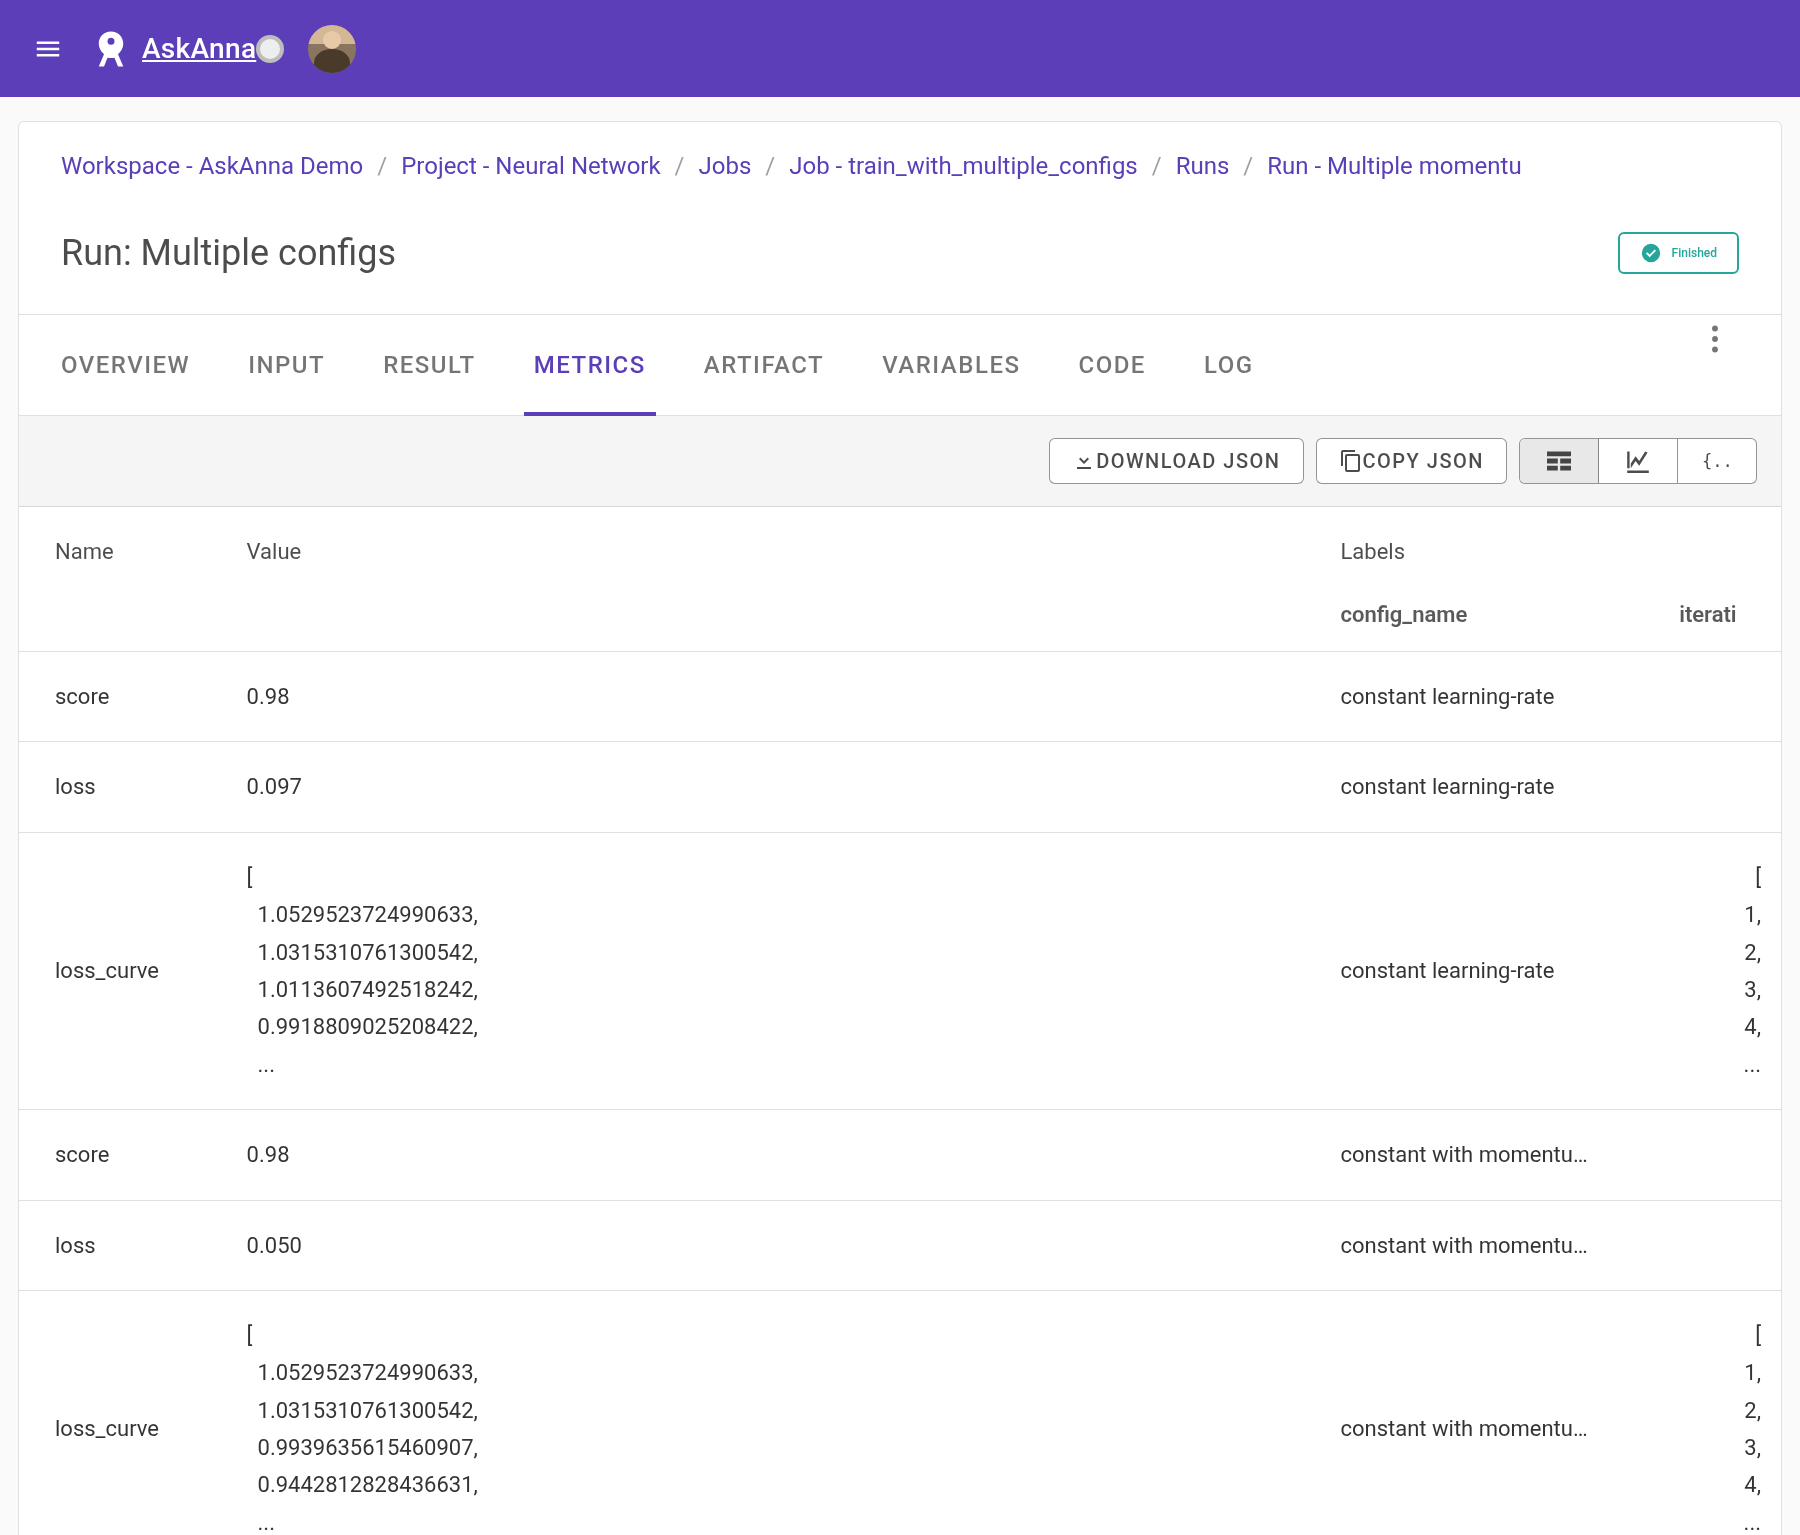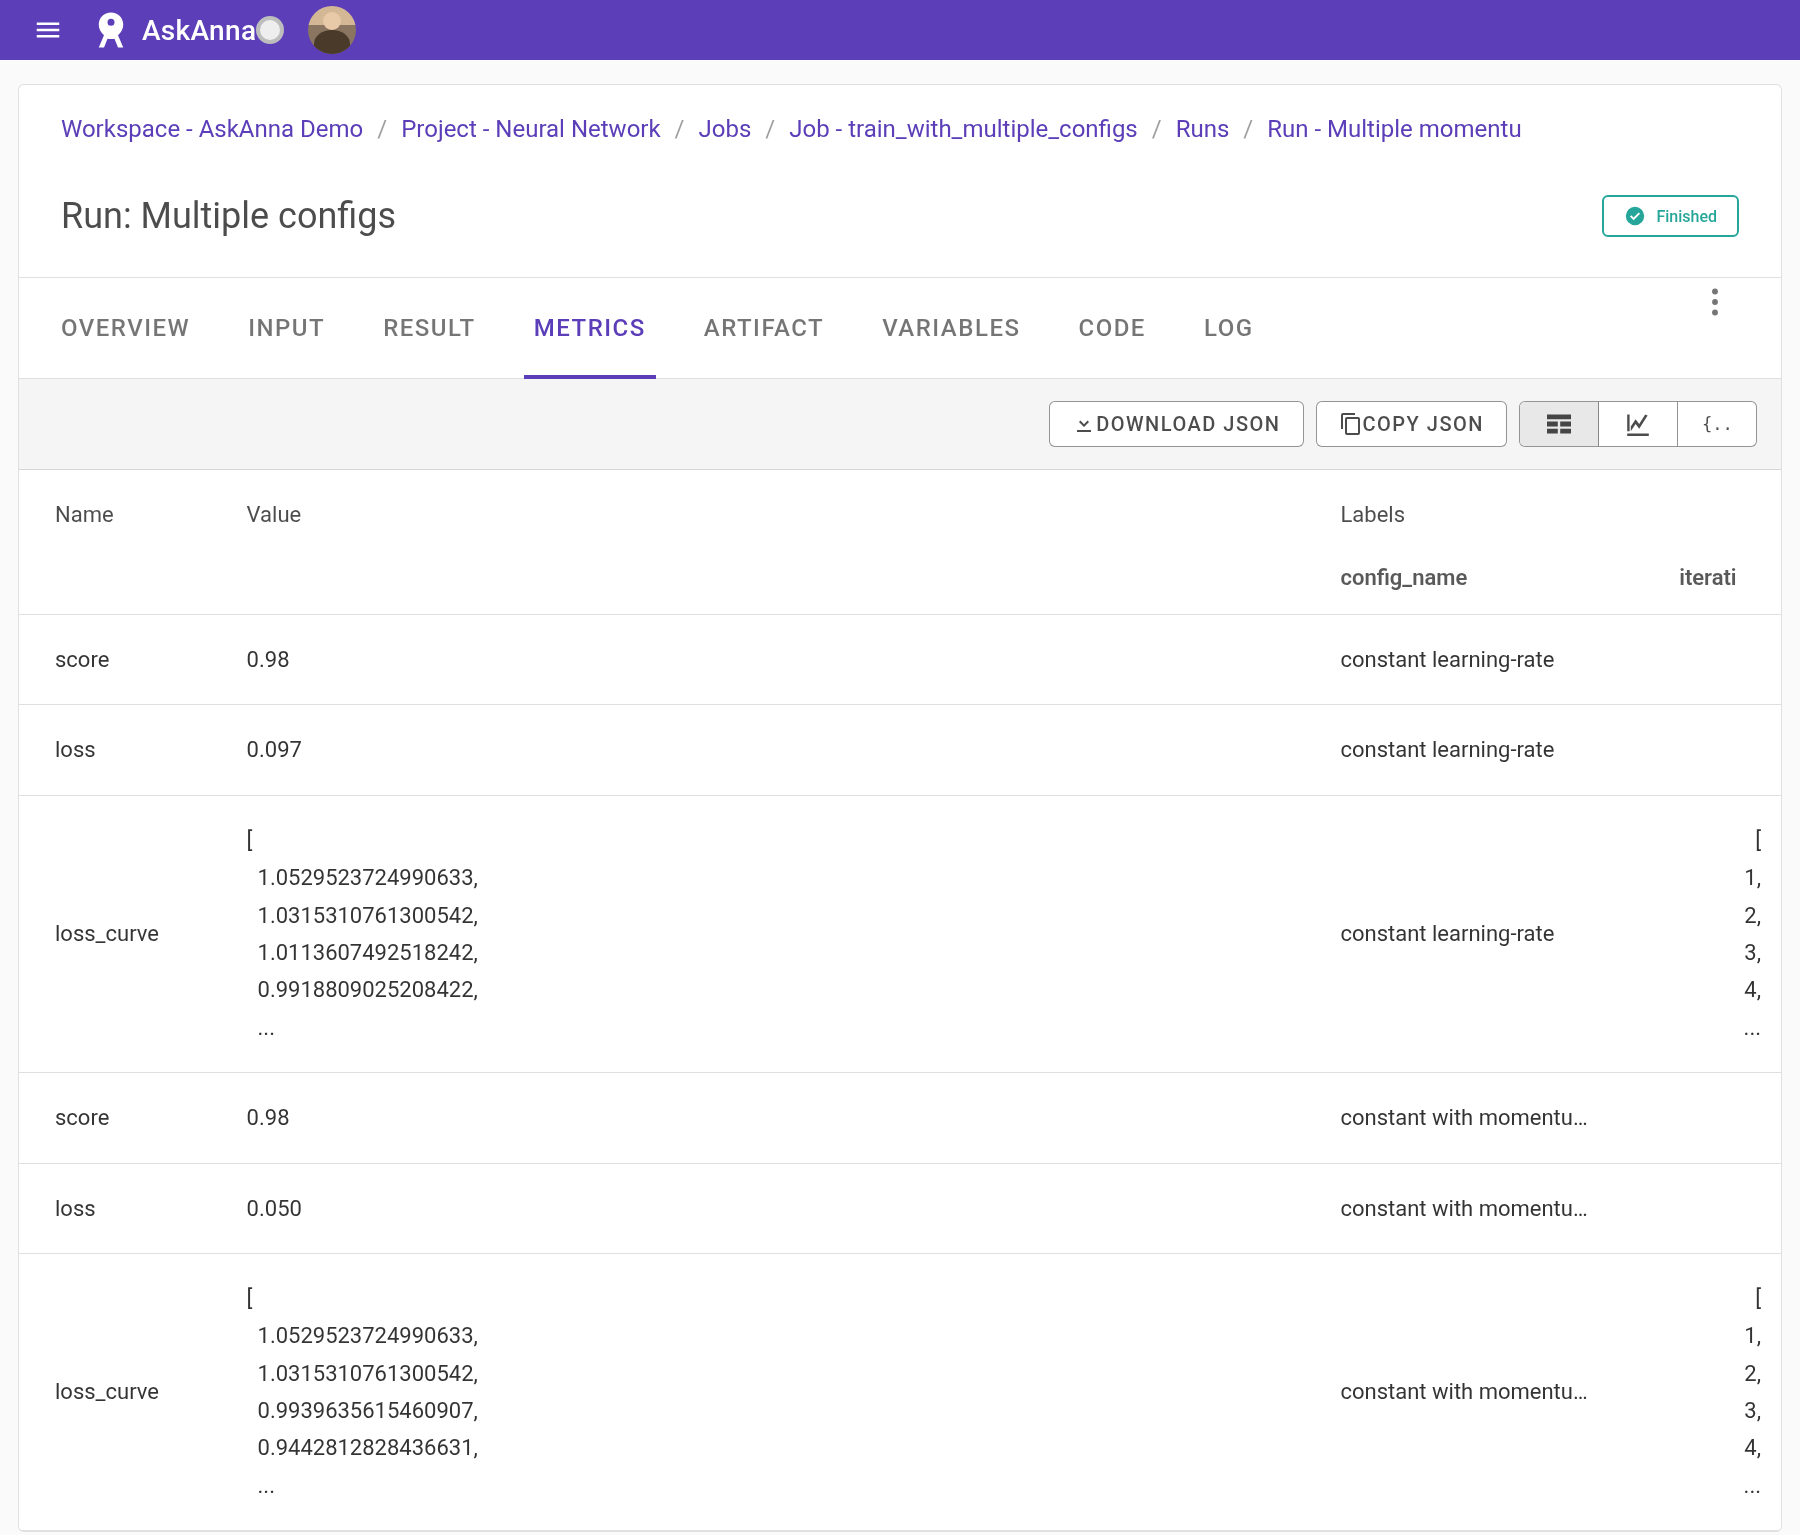--- a/index.html
+++ b/index.html
@@ -7,25 +7,26 @@
       font-family: Roboto, -apple-system, BlinkMacSystemFont, "Segoe UI", sans-serif;
       background: #fafafa;
       color: rgba(0,0,0,0.87);
       width: 1800px;
       height: 1535px;
       overflow: hidden;
     }
     
     .app-header {
       background: #5B3EB8;
-      height: 60px;
+      height: 97px;
       display: flex;
       align-items: center;
       padding: 0 24px;
       color: #fff;
+      text-decoration: underline;
     }
     .menu-btn {
       width: 48px; height: 48px;
       display:flex; align-items:center; justify-content:center;
       cursor:pointer;
       margin-right: 18px;
     }
     .menu-btn svg { width:30px; height:30px; fill:#fff; }
     .logo-group { display:flex; align-items:center; gap:10px; }
     .logo-icon { width:42px; height:42px; }
@@ -97,21 +98,21 @@
     }
     .page-title { font-size:36px; font-weight:400; color:rgba(0,0,0,0.7); }
     .status-badge {
       border:2px solid #26A69A;
       color:#26A69A;
       border-radius:6px;
       padding:8px 20px;
       display:flex;
       align-items:center;
       gap:10px;
-      font-size:16px;
+      font-size:12px;
       font-weight:500;
     }
     .status-badge svg { width:22px; height:22px; fill:#26A69A; }
     
     .tabs-row {
       display:flex;
       align-items:flex-start;
       padding: 0 42px;
       border-bottom:1px solid rgba(0,0,0,0.12);
       position:relative;

